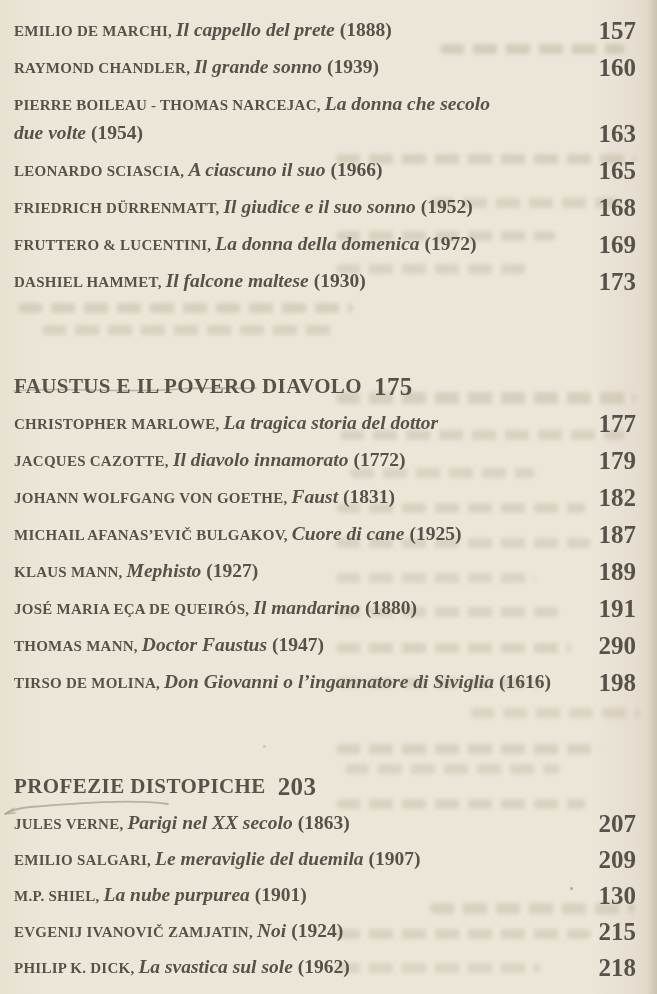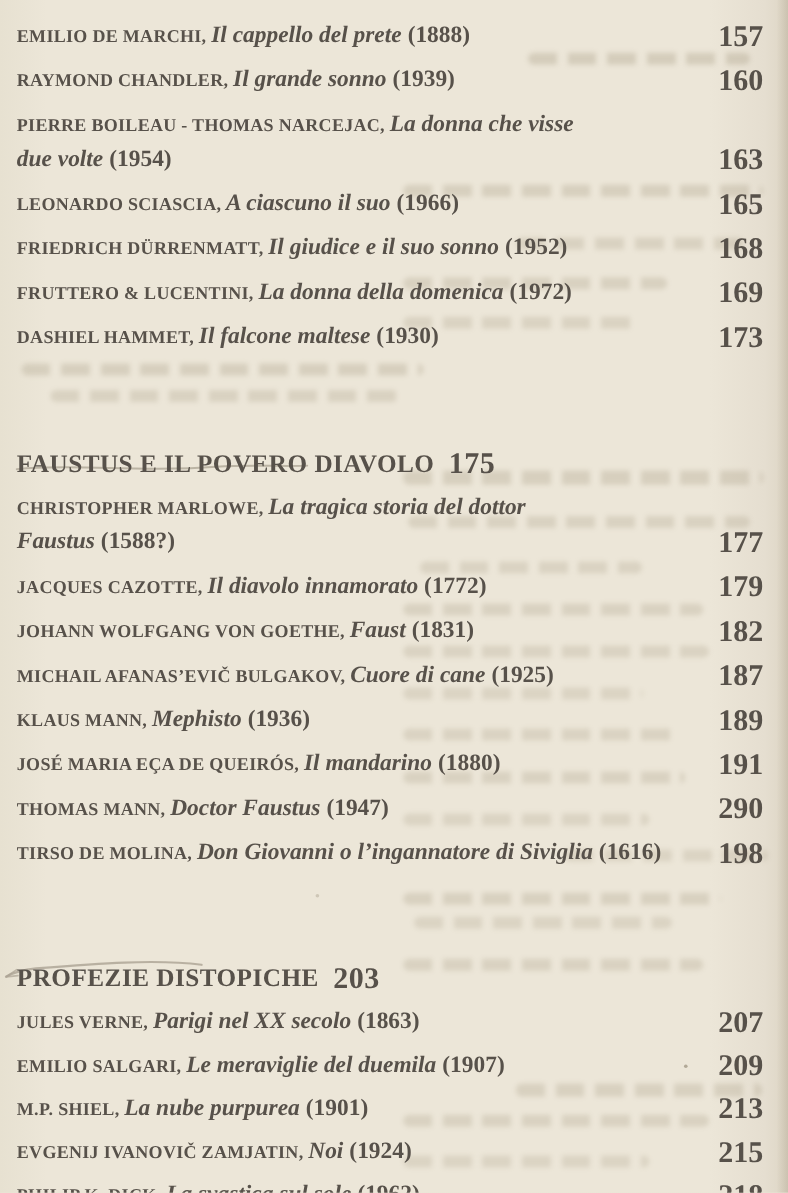--- a/index.html
+++ b/index.html
@@ -106,21 +106,21 @@
             <div class="pagenum">157</div>
           </div>
           <div class="entry">
             <div class="entry-lines">
               <div class="line"><span class="author">RAYMOND CHANDLER,</span><span class="title">Il grande sonno</span><span class="year">(1939)</span></div>
             </div>
             <div class="pagenum">160</div>
           </div>
           <div class="entry">
             <div class="entry-lines">
-              <div class="line"><span class="author">PIERRE BOILEAU - THOMAS NARCEJAC,</span><span class="title">La donna che visse</span></div>
+              <div class="line"><span class="author">PIERRE BOILEAU - THOMAS NARCEJAC,</span><span class="title">La donna che secolo</span></div>
               <div class="line"><span class="title">due volte</span><span class="year">(1954)</span></div>
             </div>
             <div class="pagenum">163</div>
           </div>
           <div class="entry">
             <div class="entry-lines">
               <div class="line"><span class="author">LEONARDO SCIASCIA,</span><span class="title">A ciascuno il suo</span><span class="year">(1966)</span></div>
             </div>
             <div class="pagenum">165</div>
           </div>
@@ -144,21 +144,20 @@
           </div>
         </section>
         <section class="toc-section sec-2">
           <div class="section-heading">
             <span class="heading-label">FAUSTUS E IL POVERO DIAVOLO</span>
             <span class="pagenum">175</span>
           </div>
           <div class="entry">
             <div class="entry-lines">
               <div class="line"><span class="author">CHRISTOPHER MARLOWE,</span><span class="title">La tragica storia del dottor</span></div>
-              <div class="line"><span class="title">Faustus</span><span class="year">(1588?)</span></div>
             </div>
             <div class="pagenum">177</div>
           </div>
           <div class="entry">
             <div class="entry-lines">
               <div class="line"><span class="author">JACQUES CAZOTTE,</span><span class="title">Il diavolo innamorato</span><span class="year">(1772)</span></div>
             </div>
             <div class="pagenum">179</div>
           </div>
           <div class="entry">
@@ -168,21 +167,21 @@
             <div class="pagenum">182</div>
           </div>
           <div class="entry">
             <div class="entry-lines">
               <div class="line"><span class="author">MICHAIL AFANAS’EVIČ BULGAKOV,</span><span class="title">Cuore di cane</span><span class="year">(1925)</span></div>
             </div>
             <div class="pagenum">187</div>
           </div>
           <div class="entry">
             <div class="entry-lines">
-              <div class="line"><span class="author">KLAUS MANN,</span><span class="title">Mephisto</span><span class="year">(1936)</span></div>
+              <div class="line"><span class="author">KLAUS MANN,</span><span class="title">Mephisto</span><span class="year">(1927)</span></div>
             </div>
             <div class="pagenum">189</div>
           </div>
           <div class="entry">
             <div class="entry-lines">
               <div class="line"><span class="author">JOSÉ MARIA EÇA DE QUEIRÓS,</span><span class="title">Il mandarino</span><span class="year">(1880)</span></div>
             </div>
             <div class="pagenum">191</div>
           </div>
           <div class="entry">
@@ -212,21 +211,21 @@
           <div class="entry">
             <div class="entry-lines">
               <div class="line"><span class="author">EMILIO SALGARI,</span><span class="title">Le meraviglie del duemila</span><span class="year">(1907)</span></div>
             </div>
             <div class="pagenum">209</div>
           </div>
           <div class="entry">
             <div class="entry-lines">
               <div class="line"><span class="author">M.P. SHIEL,</span><span class="title">La nube purpurea</span><span class="year">(1901)</span></div>
             </div>
-            <div class="pagenum">213</div>
+            <div class="pagenum">130</div>
           </div>
           <div class="entry">
             <div class="entry-lines">
               <div class="line"><span class="author">EVGENIJ IVANOVIČ ZAMJATIN,</span><span class="title">Noi</span><span class="year">(1924)</span></div>
             </div>
             <div class="pagenum">215</div>
           </div>
           <div class="entry">
             <div class="entry-lines">
               <div class="line"><span class="author">PHILIP K. DICK,</span><span class="title">La svastica sul sole</span><span class="year">(1962)</span></div>

